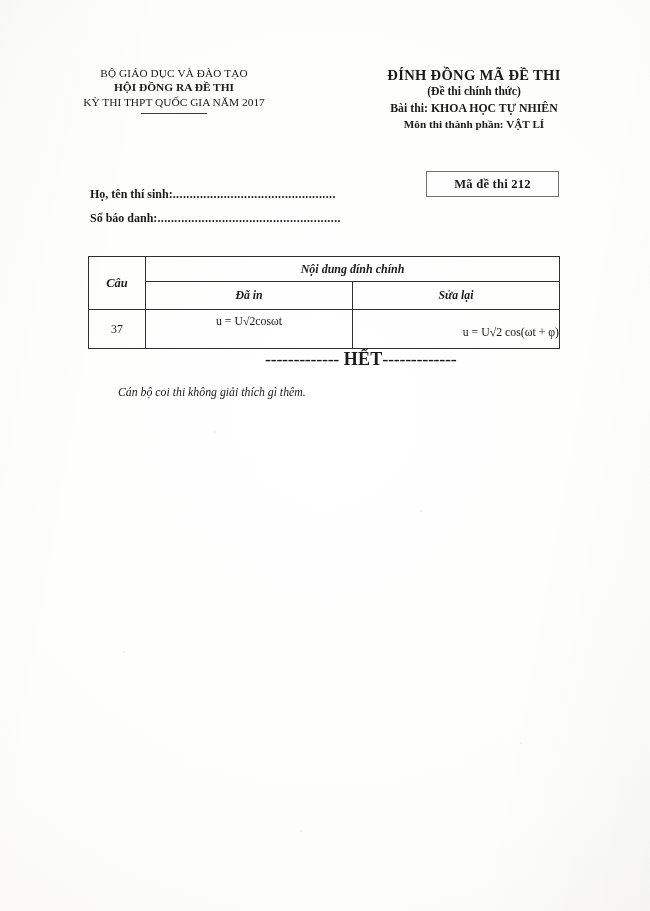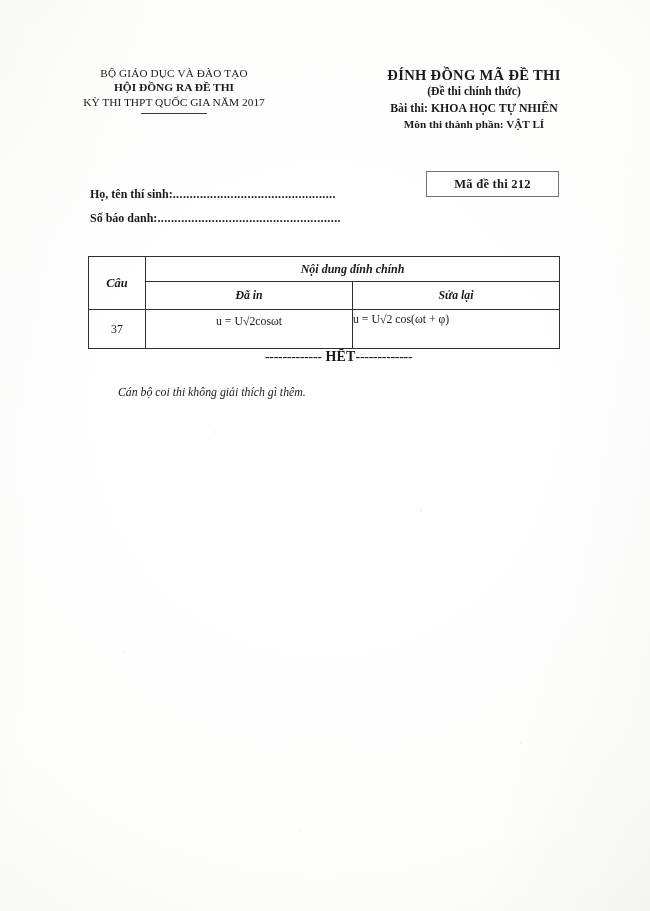--- a/index.html
+++ b/index.html
@@ -192,32 +192,32 @@
     position: absolute;
     left: 0; right: 0;
     top: 4px;
     text-align: center;
     font-size: 11.8px;
     white-space: nowrap;
   }
   .formula-sualai {
     position: absolute;
     left: 0; right: 0;
-    bottom: 21px;
-    text-align: left;
+    bottom: 8px;
+    text-align: right;
     font-size: 11.8px;
     white-space: nowrap;
   }
 
   
   .het {
     position: absolute;
     left: 265px;
     top: 349px;
-    font-size: 14px;
+    font-size: 18px;
     font-weight: bold;
     white-space: nowrap;
     letter-spacing: 0.2px;
   }
   .het .dash {
     font-weight: normal;
     letter-spacing: -0.3px;
   }
 
   

